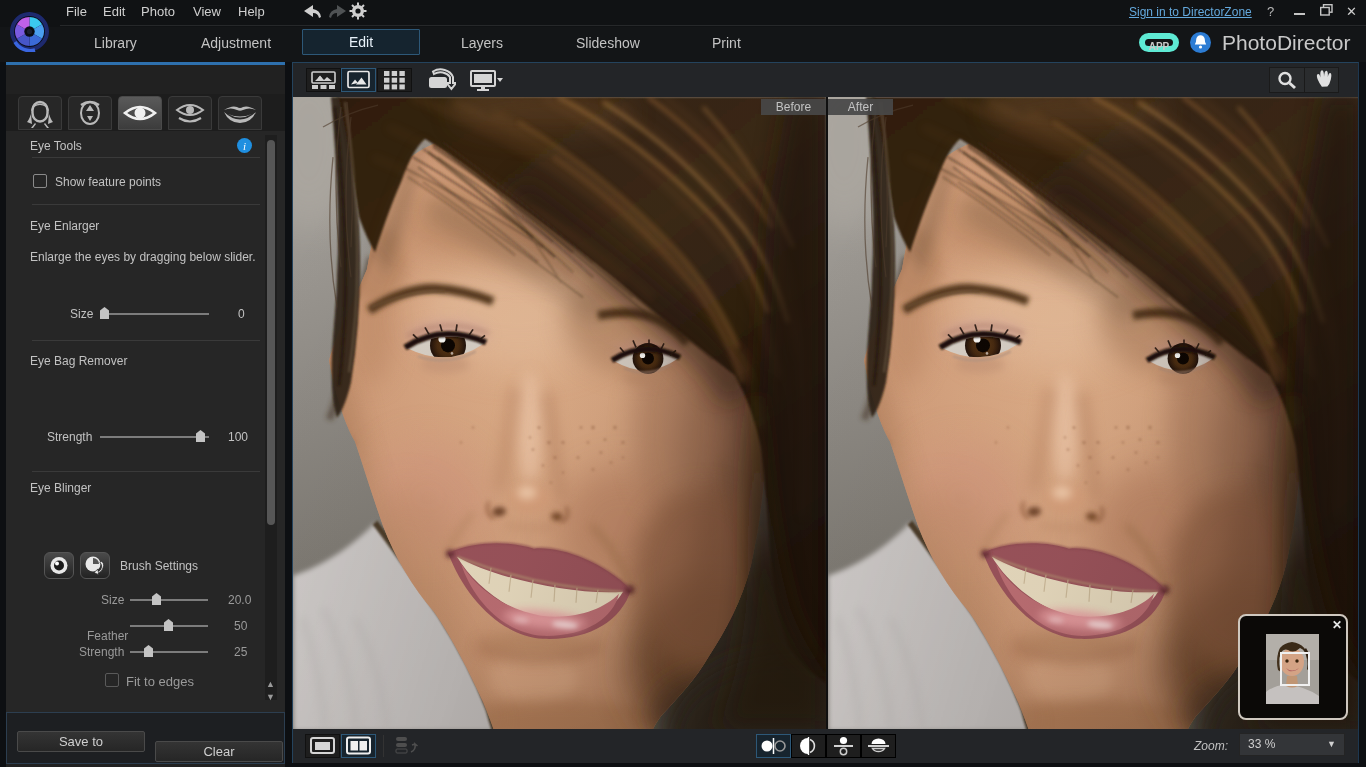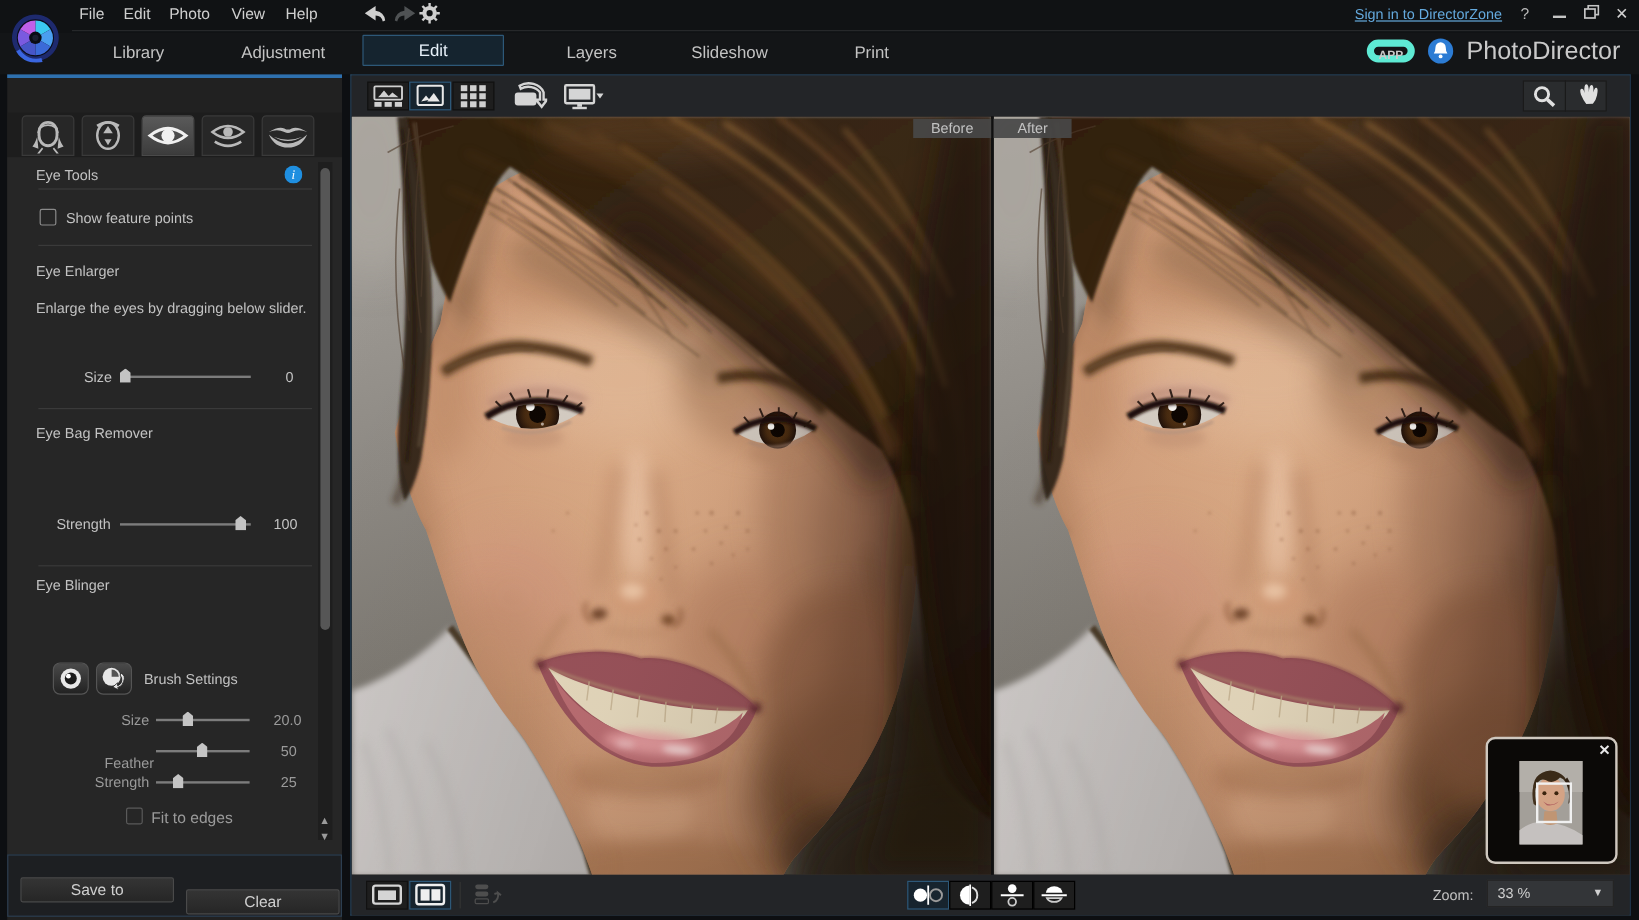--- a/index.html
+++ b/index.html
@@ -8,21 +8,21 @@
 
 #row1{position:absolute;left:0;top:0;width:1366px;height:27px;background:#101214;}
 #row2{position:absolute;left:0;top:27px;width:1366px;height:35px;background:#131517;}
 #menuline{position:absolute;left:60px;top:25px;width:1306px;height:1px;background:#26282a;}
 .menu{position:absolute;top:4px;color:#cfcfcf;font-size:13px;}
 .m-file{left:66px;}.m-edit{left:103px;}.m-photo{left:141px;}.m-view{left:193px;}.m-help{left:238px;}
 #signin{position:absolute;top:5px;left:1129px;color:#64a9dd;font-size:12px;text-decoration:underline;}
 #qmark{position:absolute;top:4px;left:1267px;color:#b9b9b9;font-size:13px;}
 #clsbtn{position:absolute;top:4px;left:1346px;color:#cfcfcf;font-size:13px;}
 .tabtxt{position:absolute;top:35px;color:#c3c3c3;font-size:14px;}
-.t-lib{left:94px;}.t-adj{left:201px;}.t-lay{left:472px;text-align:center;}.t-sli{left:576px;}.t-pri{left:712px;}
+.t-lib{left:94px;}.t-adj{left:201px;}.t-lay{left:461px;text-align:center;}.t-sli{left:576px;}.t-pri{left:712px;}
 #edittab{position:absolute;left:302px;top:29px;width:118px;height:26px;background:#15242f;border:1px solid #2d5878;border-radius:1px;color:#e8f2fa;font-size:14px;text-align:center;line-height:24px;}
 #apppill{position:absolute;left:1139px;top:33px;width:40px;height:19px;border:6px solid #5eead4;border-radius:10px;color:#c9c9c9;font-size:10px;font-weight:bold;text-align:center;line-height:15px;}
 #bell{position:absolute;left:1190px;top:32px;width:21px;height:21px;border-radius:50%;background:#2c7cd4;}
 #pdname{position:absolute;left:1222px;top:31px;color:#c9c9c9;font-size:21px;}
 
 #lpanel{position:absolute;left:6px;top:62px;width:279px;height:705px;background:#212121;}
 #lpanel .blue{position:absolute;left:0;top:0;width:279px;height:3px;background:#2e70ae;}
 #fthead{position:absolute;left:0;top:3px;width:279px;height:29px;background:#1d1d1d;border-bottom:1px solid #151515;}
 #fthead .txt{position:absolute;left:52px;top:7px;color:#c8c8c8;font-size:13px;}
 #fthead .sep{position:absolute;left:45px;top:3px;width:1px;height:24px;background:#333;}
@@ -50,21 +50,21 @@
 .phalf{position:absolute;top:0;width:533px;height:632px;overflow:hidden;}
 #pdivider{position:absolute;left:533px;top:0;width:2px;height:632px;background:#101010;}
 .lab{position:absolute;top:2px;height:16px;background:rgba(72,72,72,.92);color:#c2c2c2;font-size:12px;text-align:center;line-height:16px;}
 #bbar{position:absolute;left:0;top:666px;width:1065px;height:34px;background:#232528;}
 
 #nav{position:absolute;left:1238px;top:614px;width:110px;height:106px;background:#0b0907;border:2px solid #cfc8bf;border-radius:8px;}
 #navx{position:absolute;left:92px;top:2px;color:#e8e8e8;font-size:12px;font-weight:bold;}
 #navthumb{position:absolute;left:26px;top:18px;width:53px;height:70px;overflow:hidden;}
 #navrect{position:absolute;left:40px;top:36px;width:30px;height:34px;border:2px solid #f0f0f0;}
 
-#zoomlbl{position:absolute;left:1194px;top:739px;color:#c2c2c2;font-size:12px;}
+#zoomlbl{position:absolute;left:1194px;top:739px;color:#c2c2c2;font-size:12px;font-style:italic;}
 #zoomdd{position:absolute;left:1239px;top:733px;width:106px;height:23px;background:#333538;border:1px solid #242424;color:#cfcfcf;font-size:12px;line-height:21px;}
 </style>
 </head>
 <body>
 <div id="win">
   <div id="row1"></div>
   <div id="row2"></div>
   <div id="menuline"></div>
   <span class="menu m-file">File</span>
     <span class="menu m-edit">Edit</span>

